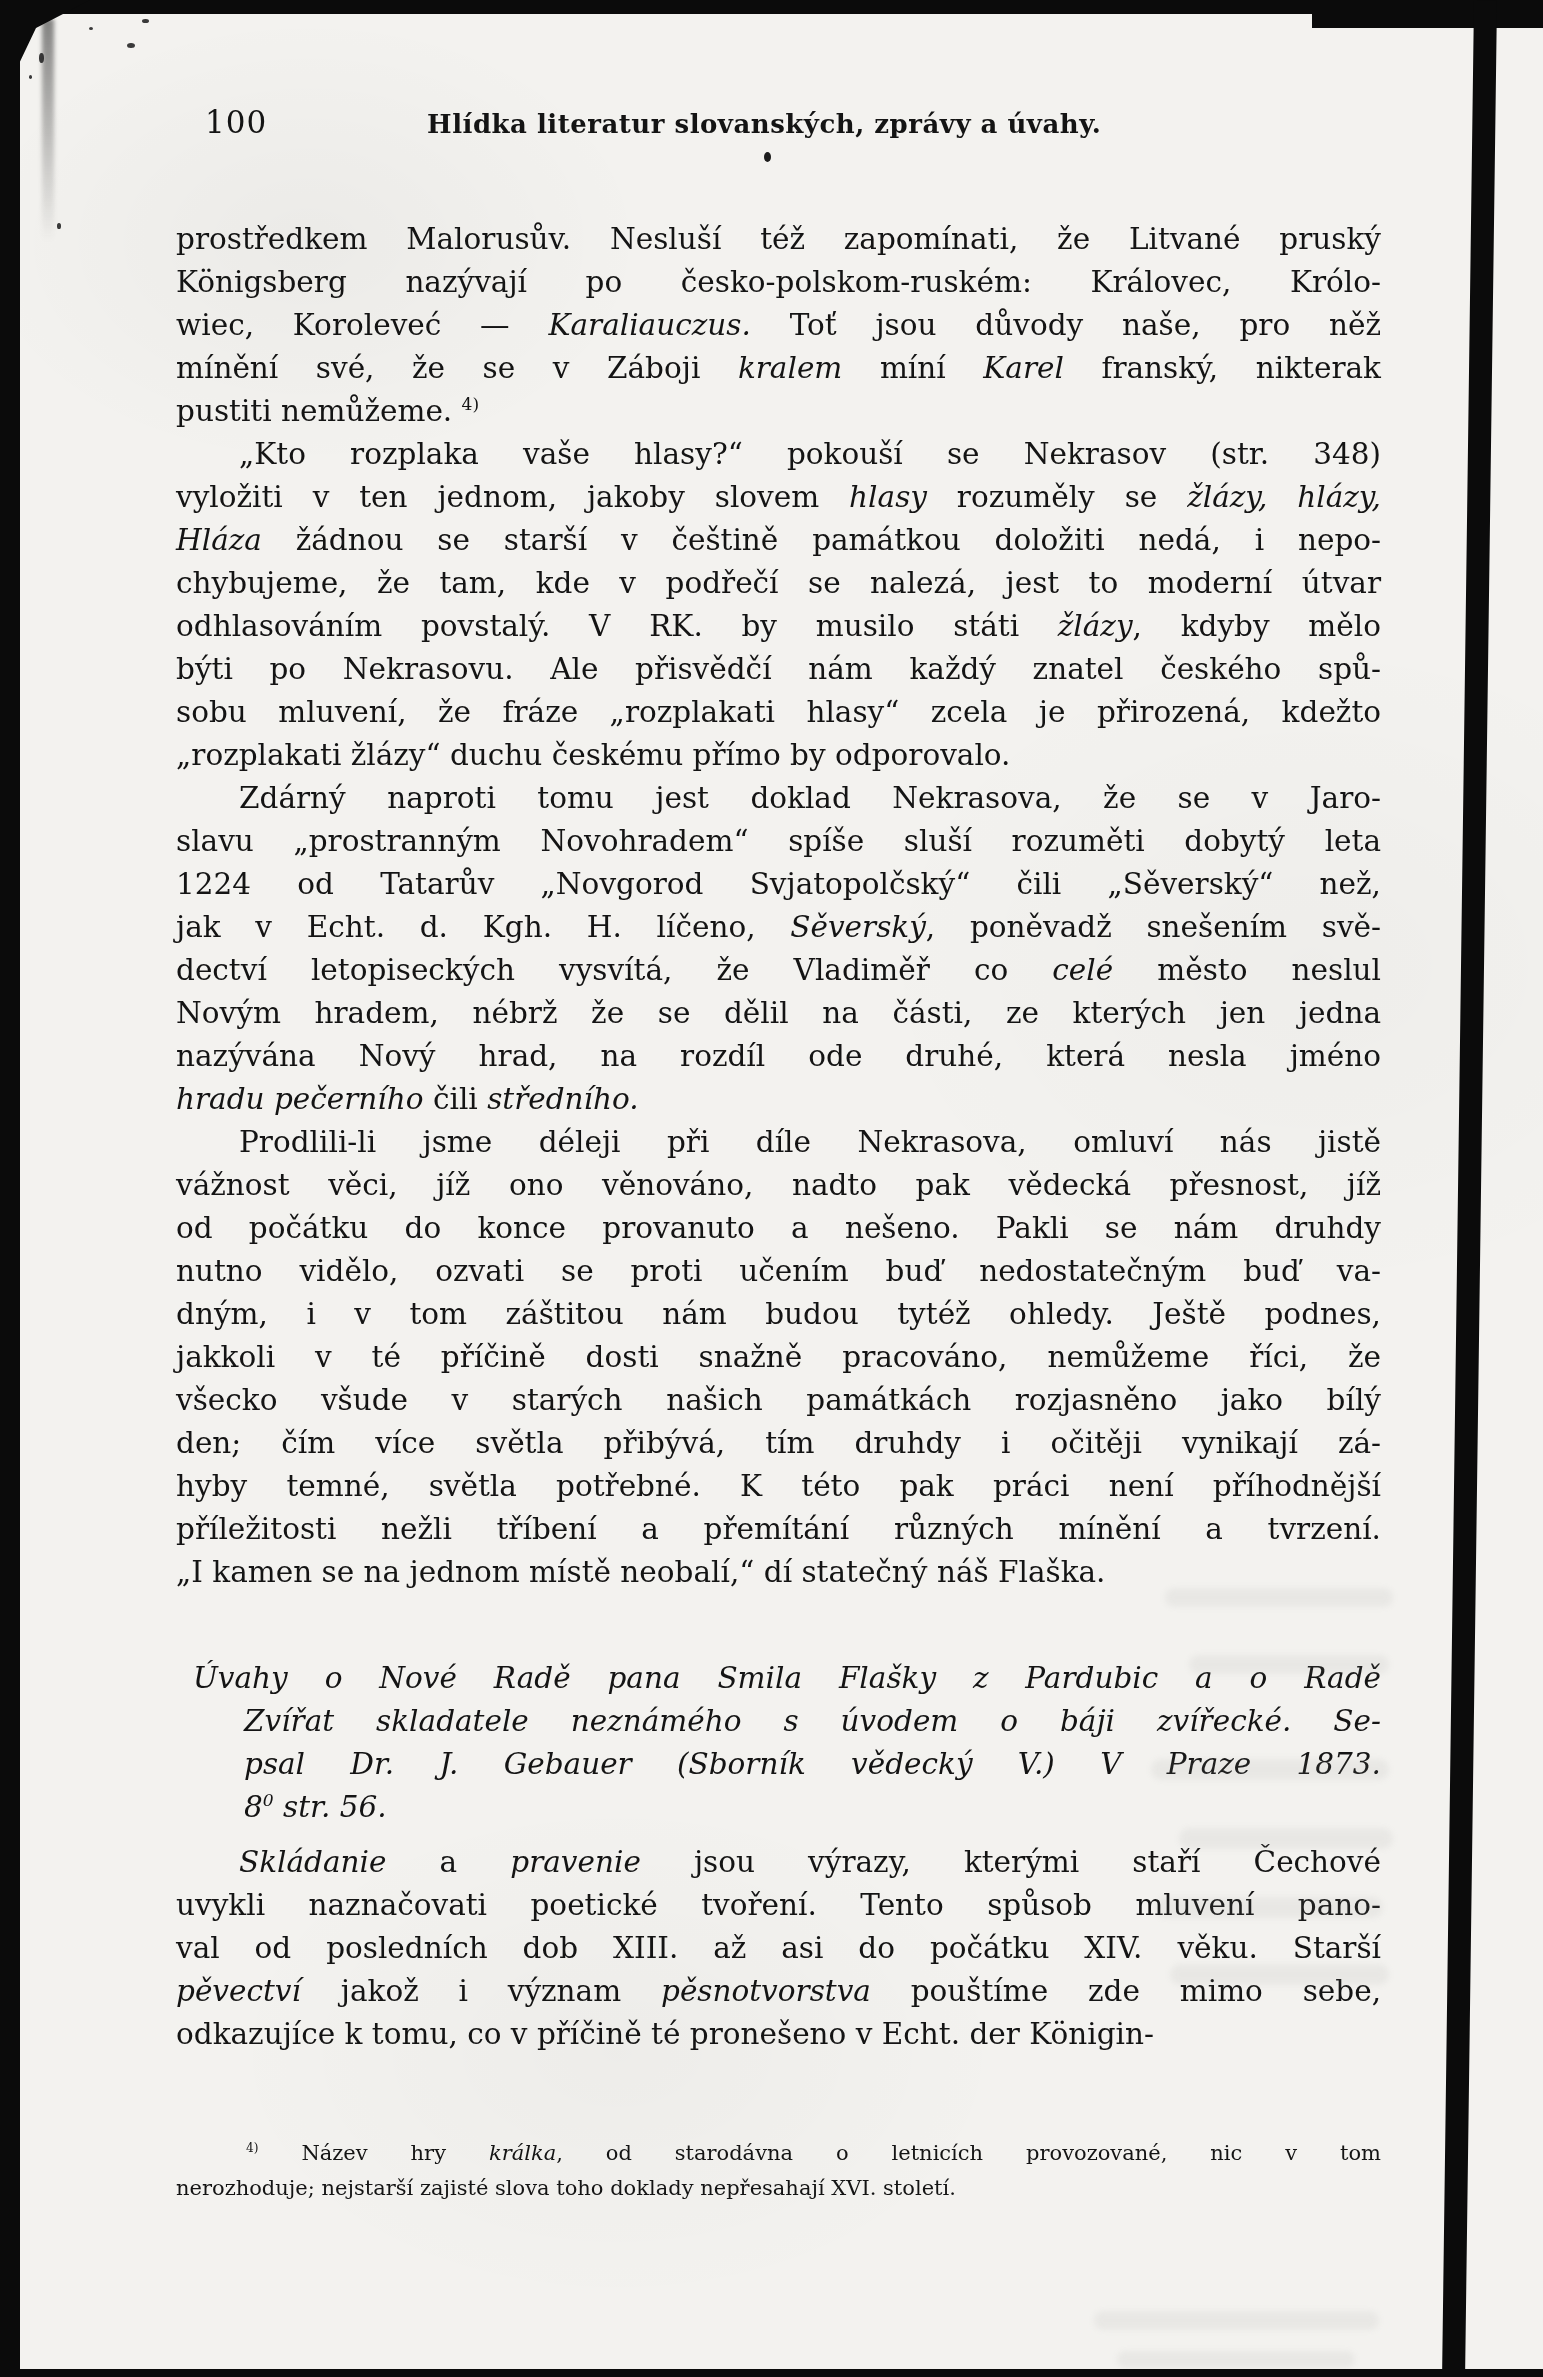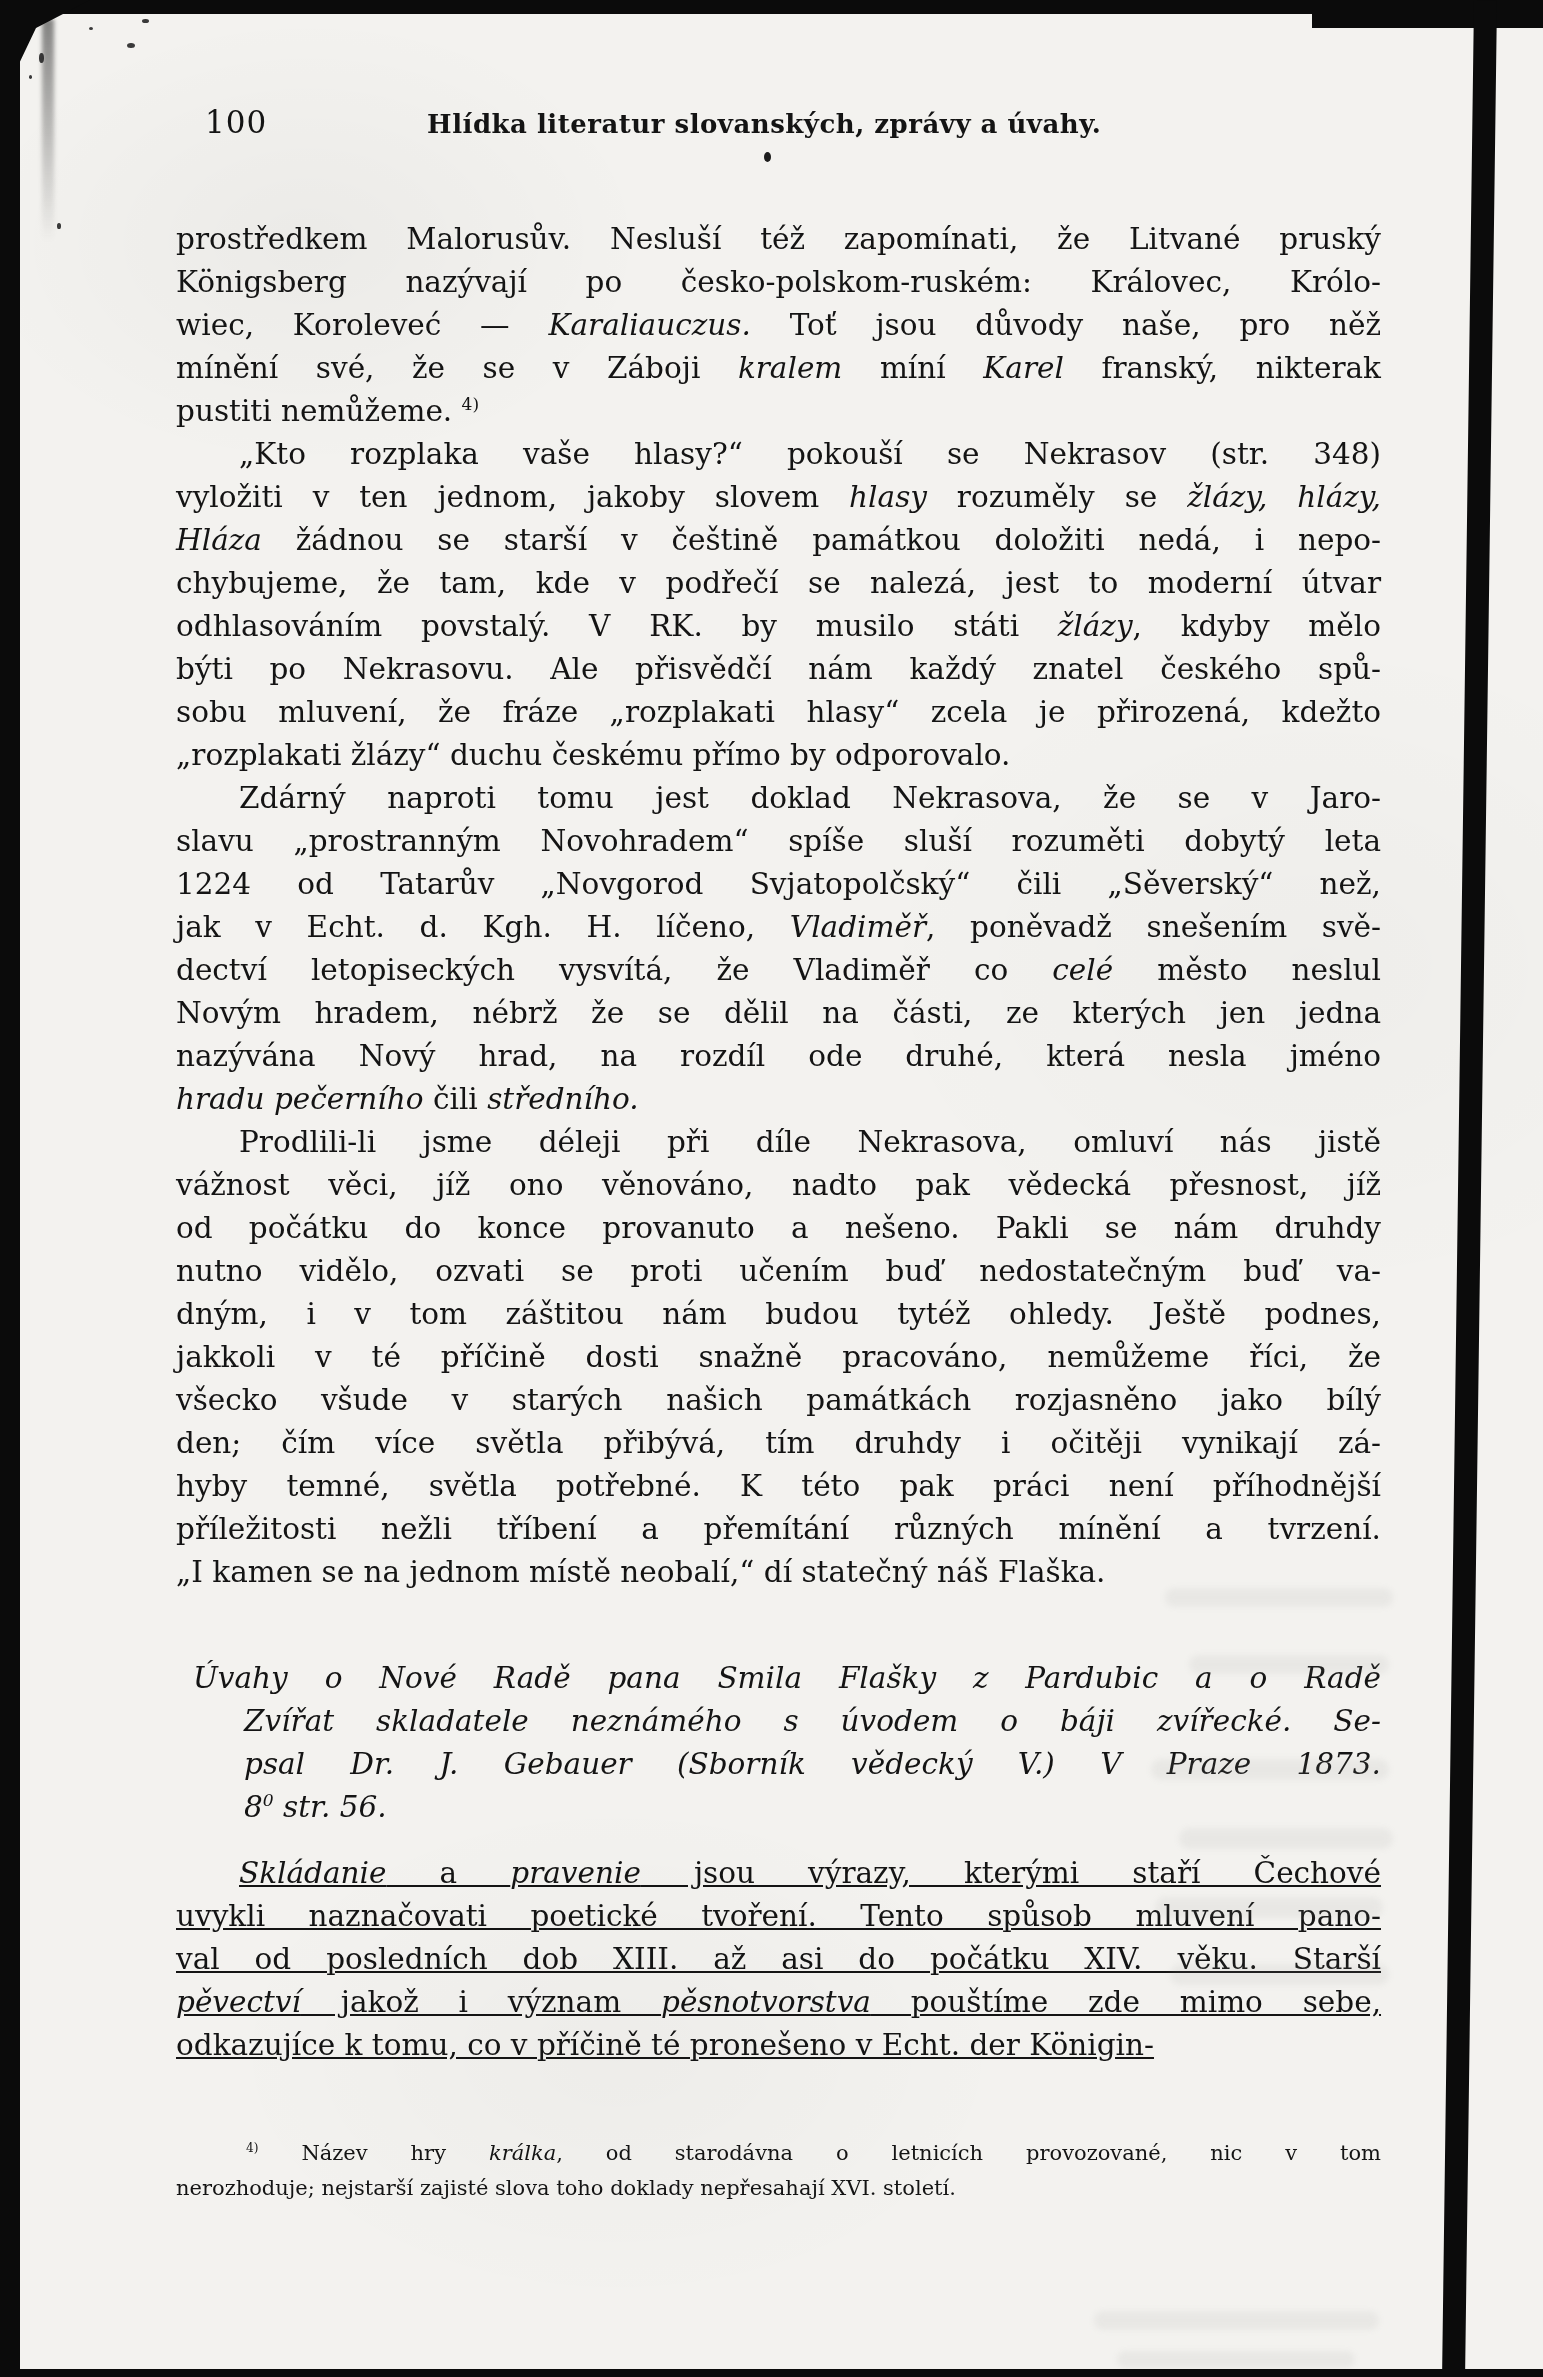--- a/index.html
+++ b/index.html
@@ -62,21 +62,21 @@
     font-size:29.5px;
   }
   .line{
     height:43px;line-height:43px;white-space:nowrap;
     text-align:justify;text-align-last:justify;
   }
   .line.last{text-align-last:left;}
   .para.ind .line:first-child{text-indent:63px;}
   .heading{margin-top:63px;font-style:italic;margin-left:17px;}
   .heading .line + .line{margin-left:51px;}
-  .after-heading{margin-top:23px;text-decoration:underline;}
+  .after-heading{margin-top:12px;}
   .it{font-style:italic;}
   .sup{vertical-align:super;font-size:0.58em;line-height:0;}
   .footnote{
     position:absolute;left:176px;top:2136px;width:1205px;
     font-size:21px;
   }
   .footnote .line{height:35px;line-height:35px;}
   .footnote .line:first-child{text-indent:70px;}
 </style>
 </head>
@@ -103,21 +103,21 @@
       <div class="line"><span>chybujeme, že tam, kde v podřečí se nalezá, jest to moderní útvar</span></div>
       <div class="line"><span>odhlasováním povstalý. V RK. by musilo státi </span><span class="it">žlázy</span><span>, kdyby mělo</span></div>
       <div class="line"><span>býti po Nekrasovu. Ale přisvědčí nám každý znatel českého spů-</span></div>
       <div class="line"><span>sobu mluvení, že fráze „rozplakati hlasy“ zcela je přirozená, kdežto</span></div>
       <div class="line last"><span>„rozplakati žlázy“ duchu českému přímo by odporovalo.</span></div>
     </div>
   <div class="para ind">
       <div class="line"><span>Zdárný naproti tomu jest doklad Nekrasova, že se v Jaro-</span></div>
       <div class="line"><span>slavu „prostranným Novohradem“ spíše sluší rozuměti dobytý leta</span></div>
       <div class="line"><span>1224 od Tatarův „Novgorod Svjatopolčský“ čili „Sěverský“ než,</span></div>
-      <div class="line"><span>jak v Echt. d. Kgh. H. líčeno, </span><span class="it">Vladiměř</span><span>, poněvadž snešením svě-</span></div>
+      <div class="line"><span>jak v Echt. d. Kgh. H. líčeno, </span><span class="it">Sěverský</span><span>, poněvadž snešením svě-</span></div>
       <div class="line"><span>dectví letopiseckých vysvítá, že Vladiměř co </span><span class="it">celé</span><span> město neslul</span></div>
       <div class="line"><span>Novým hradem, nébrž že se dělil na části, ze kterých jen jedna</span></div>
       <div class="line"><span>nazývána Nový hrad, na rozdíl ode druhé, která nesla jméno</span></div>
       <div class="line last"><span class="it">hradu pečerního</span><span> čili </span><span class="it">středního.</span></div>
     </div>
   <div class="para ind">
       <div class="line"><span>Prodlili-li jsme déleji při díle Nekrasova, omluví nás jistě</span></div>
       <div class="line"><span>vážnost věci, jíž ono věnováno, nadto pak vědecká přesnost, jíž</span></div>
       <div class="line"><span>od počátku do konce provanuto a nešeno. Pakli se nám druhdy</span></div>
       <div class="line"><span>nutno vidělo, ozvati se proti učením buď nedostatečným buď va-</span></div>

